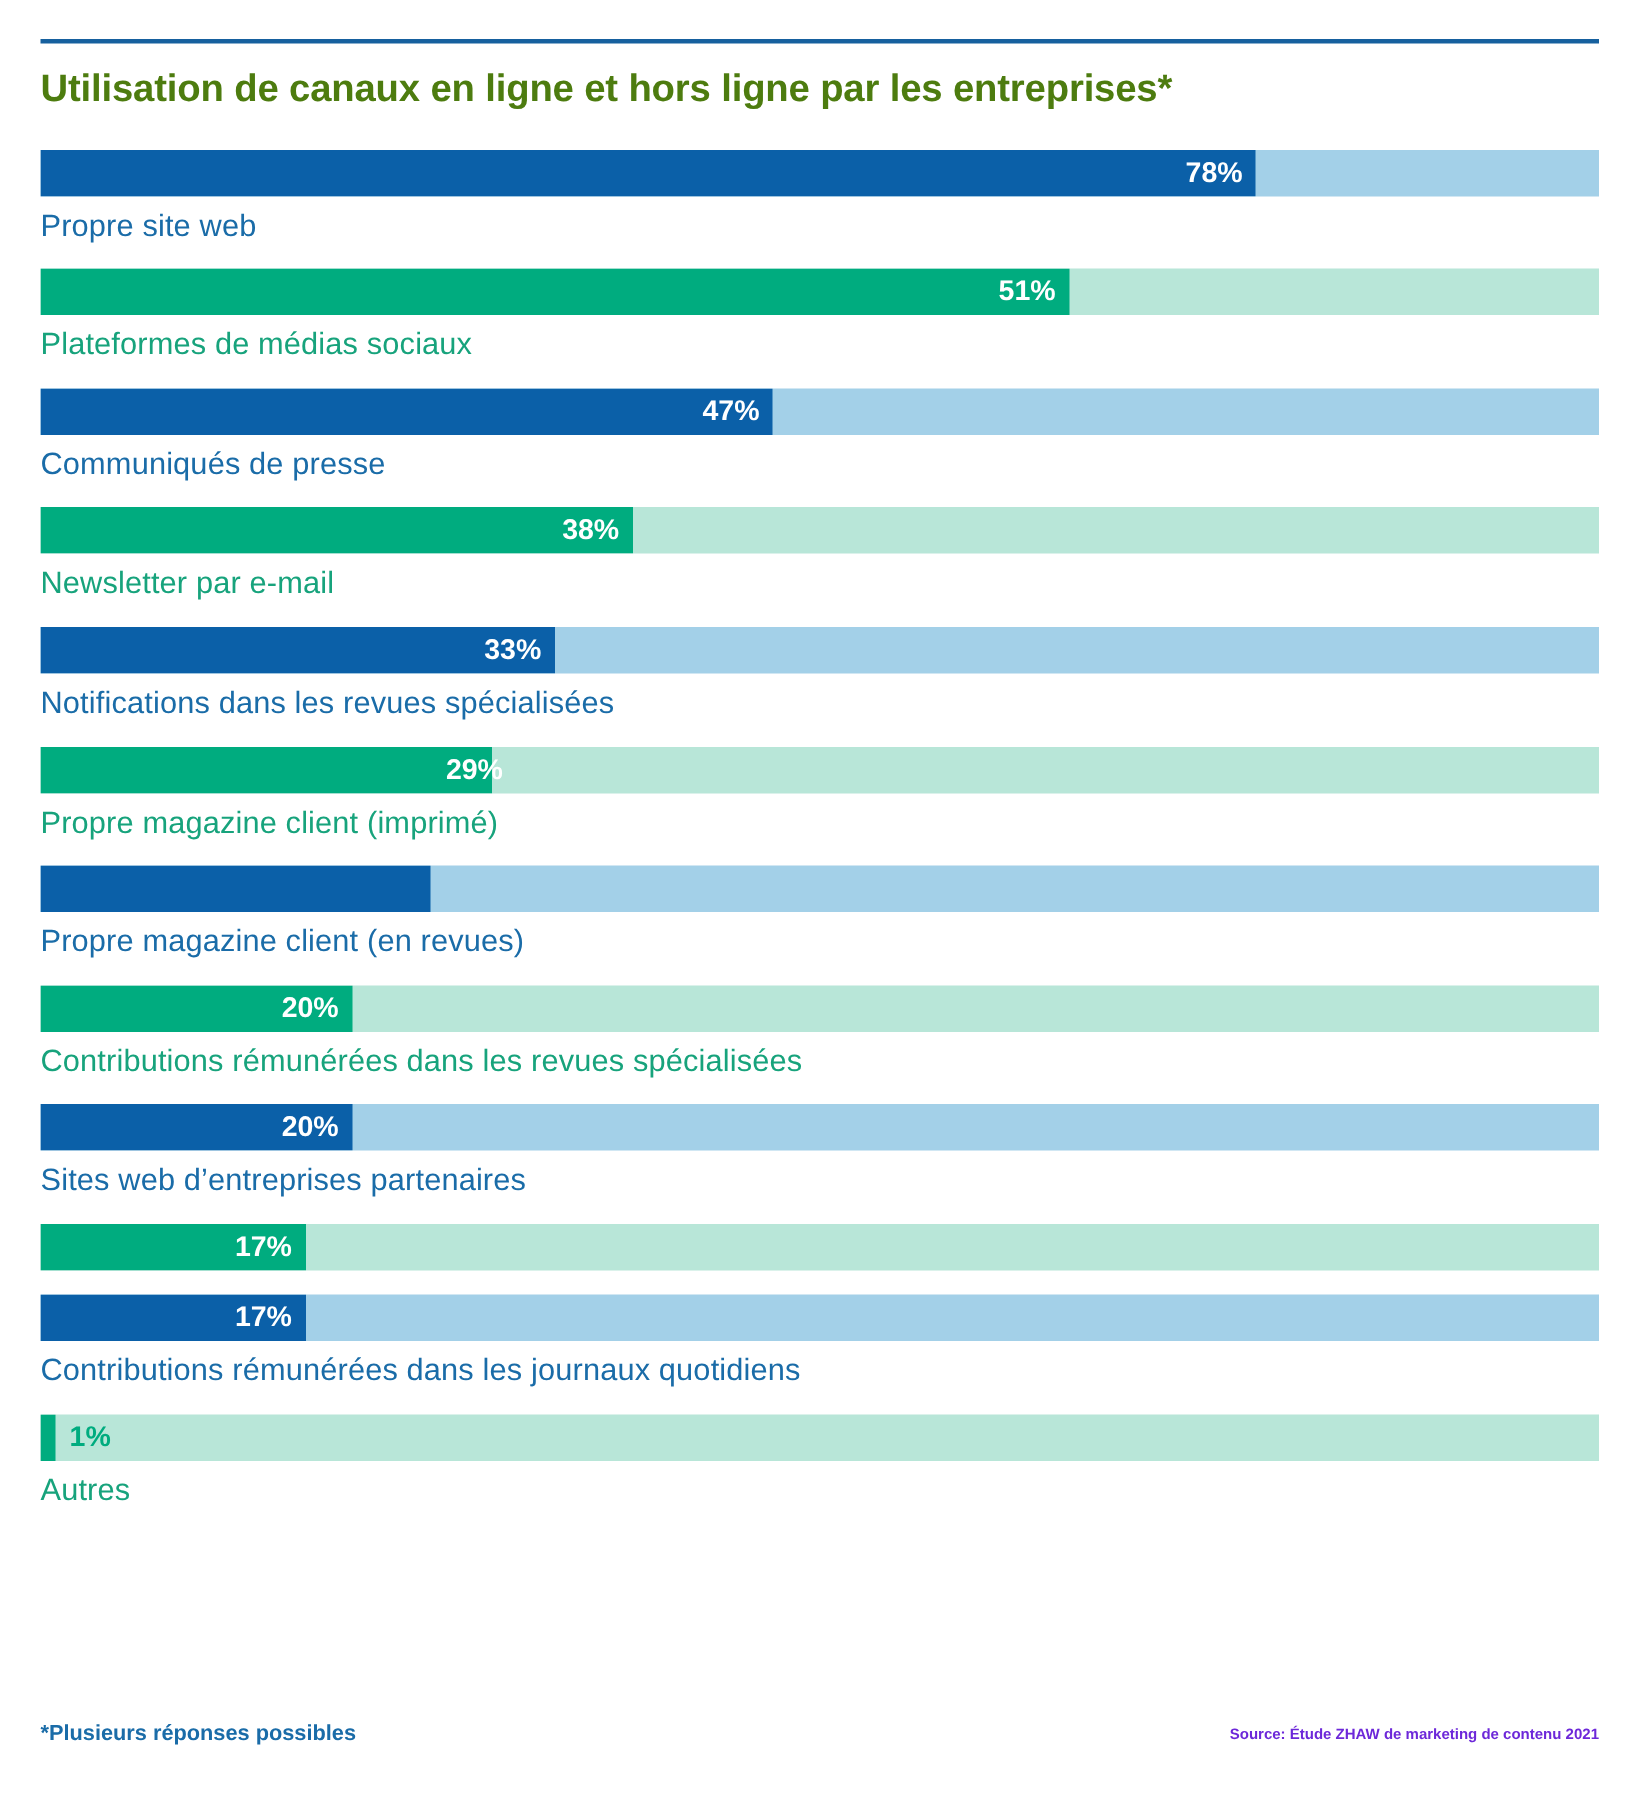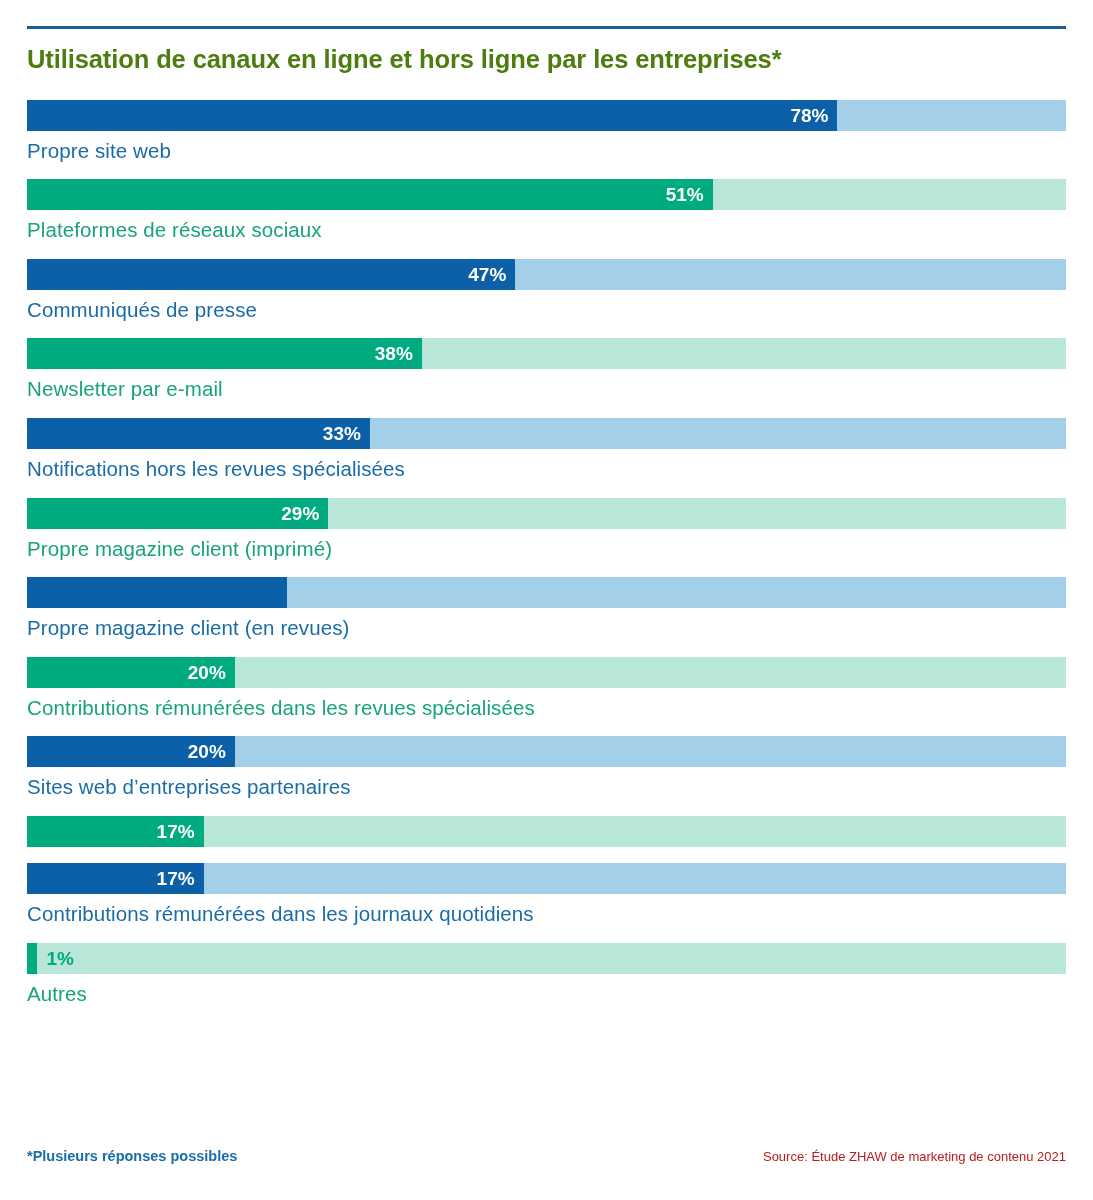--- a/index.html
+++ b/index.html
@@ -123,23 +123,23 @@
     align-items: center;
     justify-content: space-between;
   }
   .footnote {
     font-size: 14.5px;
     font-weight: bold;
     color: #1A6CA8;
     white-space: nowrap;
   }
   .source {
-    font-size: 13px;
-    font-weight: normal;
-    color: #b91c1c;
+    font-size: 10px;
+    font-weight: bold;
+    color: #6d28d9;
     white-space: nowrap;
   }
 </style>
 </head>
 <body>
 
 <div class="page">
 
   <div class="header">
     <div class="top-rule"></div>
@@ -152,47 +152,47 @@
           <div class="fill blue" style="width: 78%;"></div>
           <div class="value-in" style="left: 0px; width: 78%;">78%</div>
         </div>
         <div class="cat-label blue">Propre site web</div>
       </div>
       <div class="row">
         <div class="track green">
           <div class="fill green" style="width: 66%;"></div>
           <div class="value-in" style="left: 0px; width: 66%;">51%</div>
         </div>
-        <div class="cat-label green">Plateformes de réseaux sociaux</div>
+        <div class="cat-label green">Plateformes de médias sociaux</div>
       </div>
       <div class="row">
         <div class="track blue">
           <div class="fill blue" style="width: 47%;"></div>
           <div class="value-in" style="left: 0px; width: 47%;">47%</div>
         </div>
         <div class="cat-label blue">Communiqués de presse</div>
       </div>
       <div class="row">
         <div class="track green">
           <div class="fill green" style="width: 38%;"></div>
           <div class="value-in" style="left: 0px; width: 38%;">38%</div>
         </div>
         <div class="cat-label green">Newsletter par e-mail</div>
       </div>
       <div class="row">
         <div class="track blue">
           <div class="fill blue" style="width: 33%;"></div>
           <div class="value-in" style="left: 0px; width: 33%;">33%</div>
         </div>
-        <div class="cat-label blue">Notifications hors les revues spécialisées</div>
+        <div class="cat-label blue">Notifications dans les revues spécialisées</div>
       </div>
       <div class="row">
         <div class="track green">
           <div class="fill green" style="width: 29%;"></div>
-          <div class="value-in" style="left: 0px; width: 29%;">29%</div>
+          <div class="value-in" style="left: 16px; width: 29%;">29%</div>
         </div>
         <div class="cat-label green">Propre magazine client (imprimé)</div>
       </div>
       <div class="row">
         <div class="track blue">
           <div class="fill blue" style="width: 25%;"></div>
         </div>
         <div class="cat-label blue">Propre magazine client (en revues)</div>
       </div>
       <div class="row">

